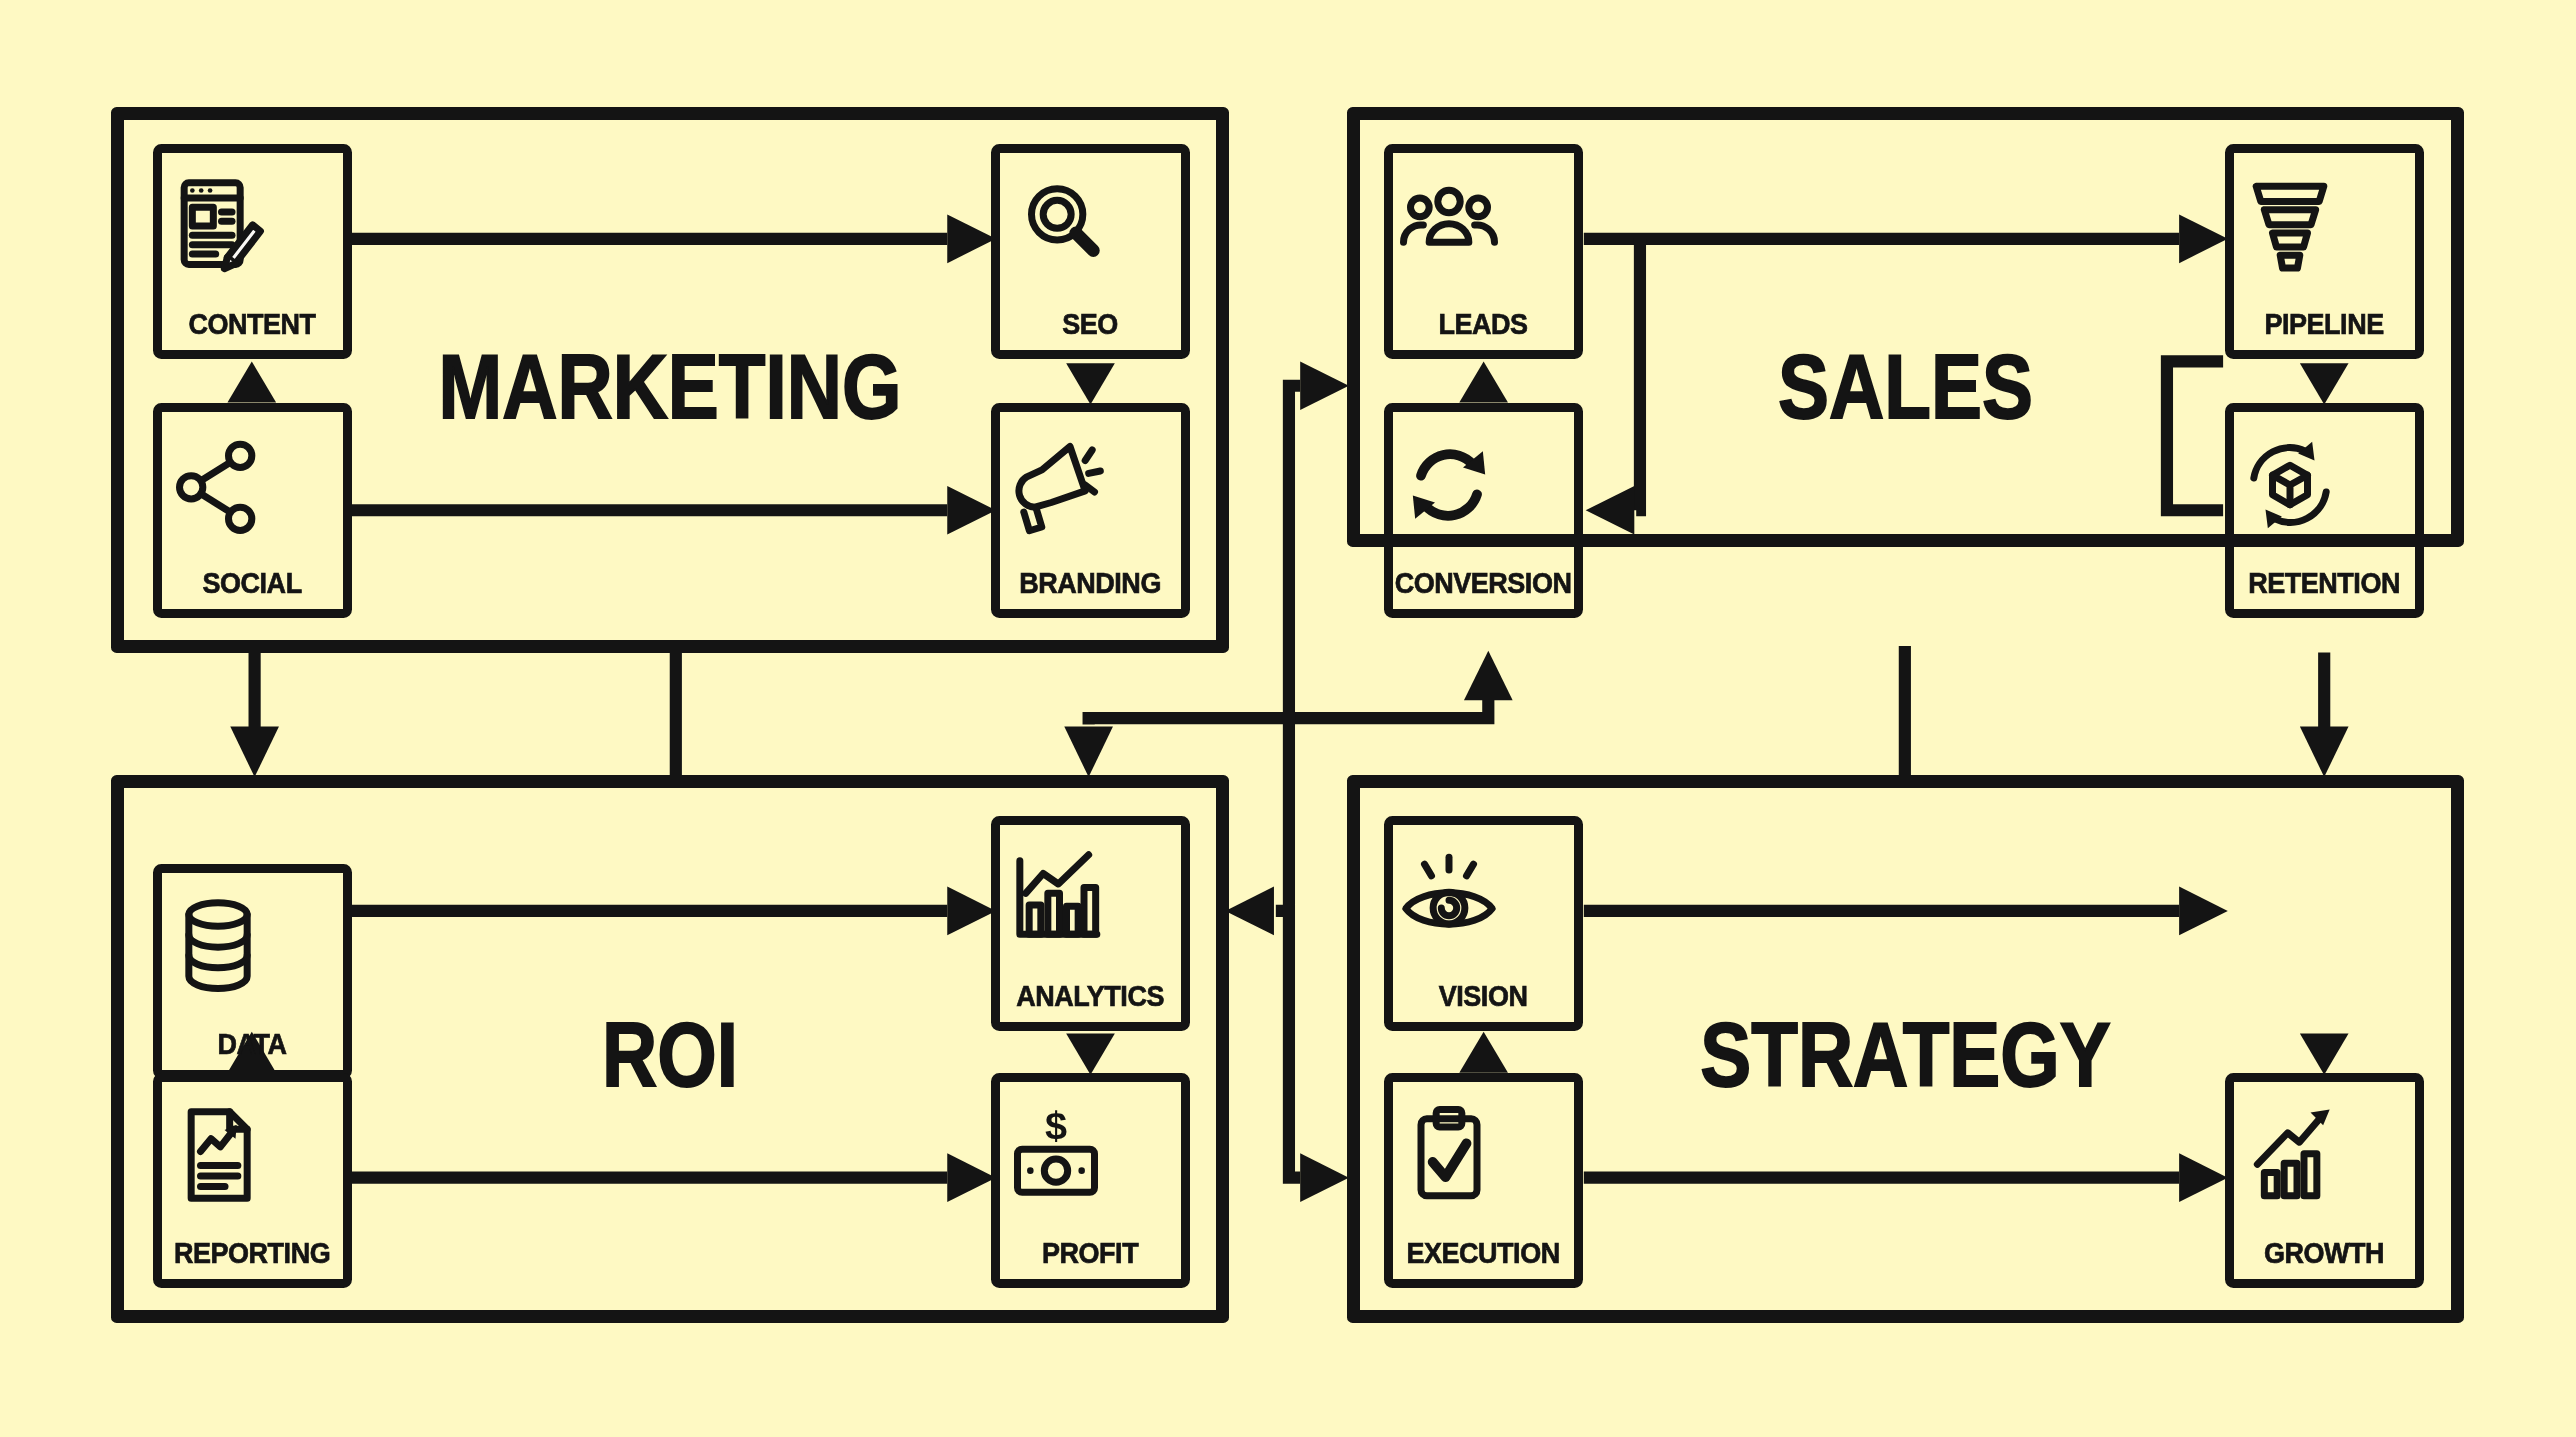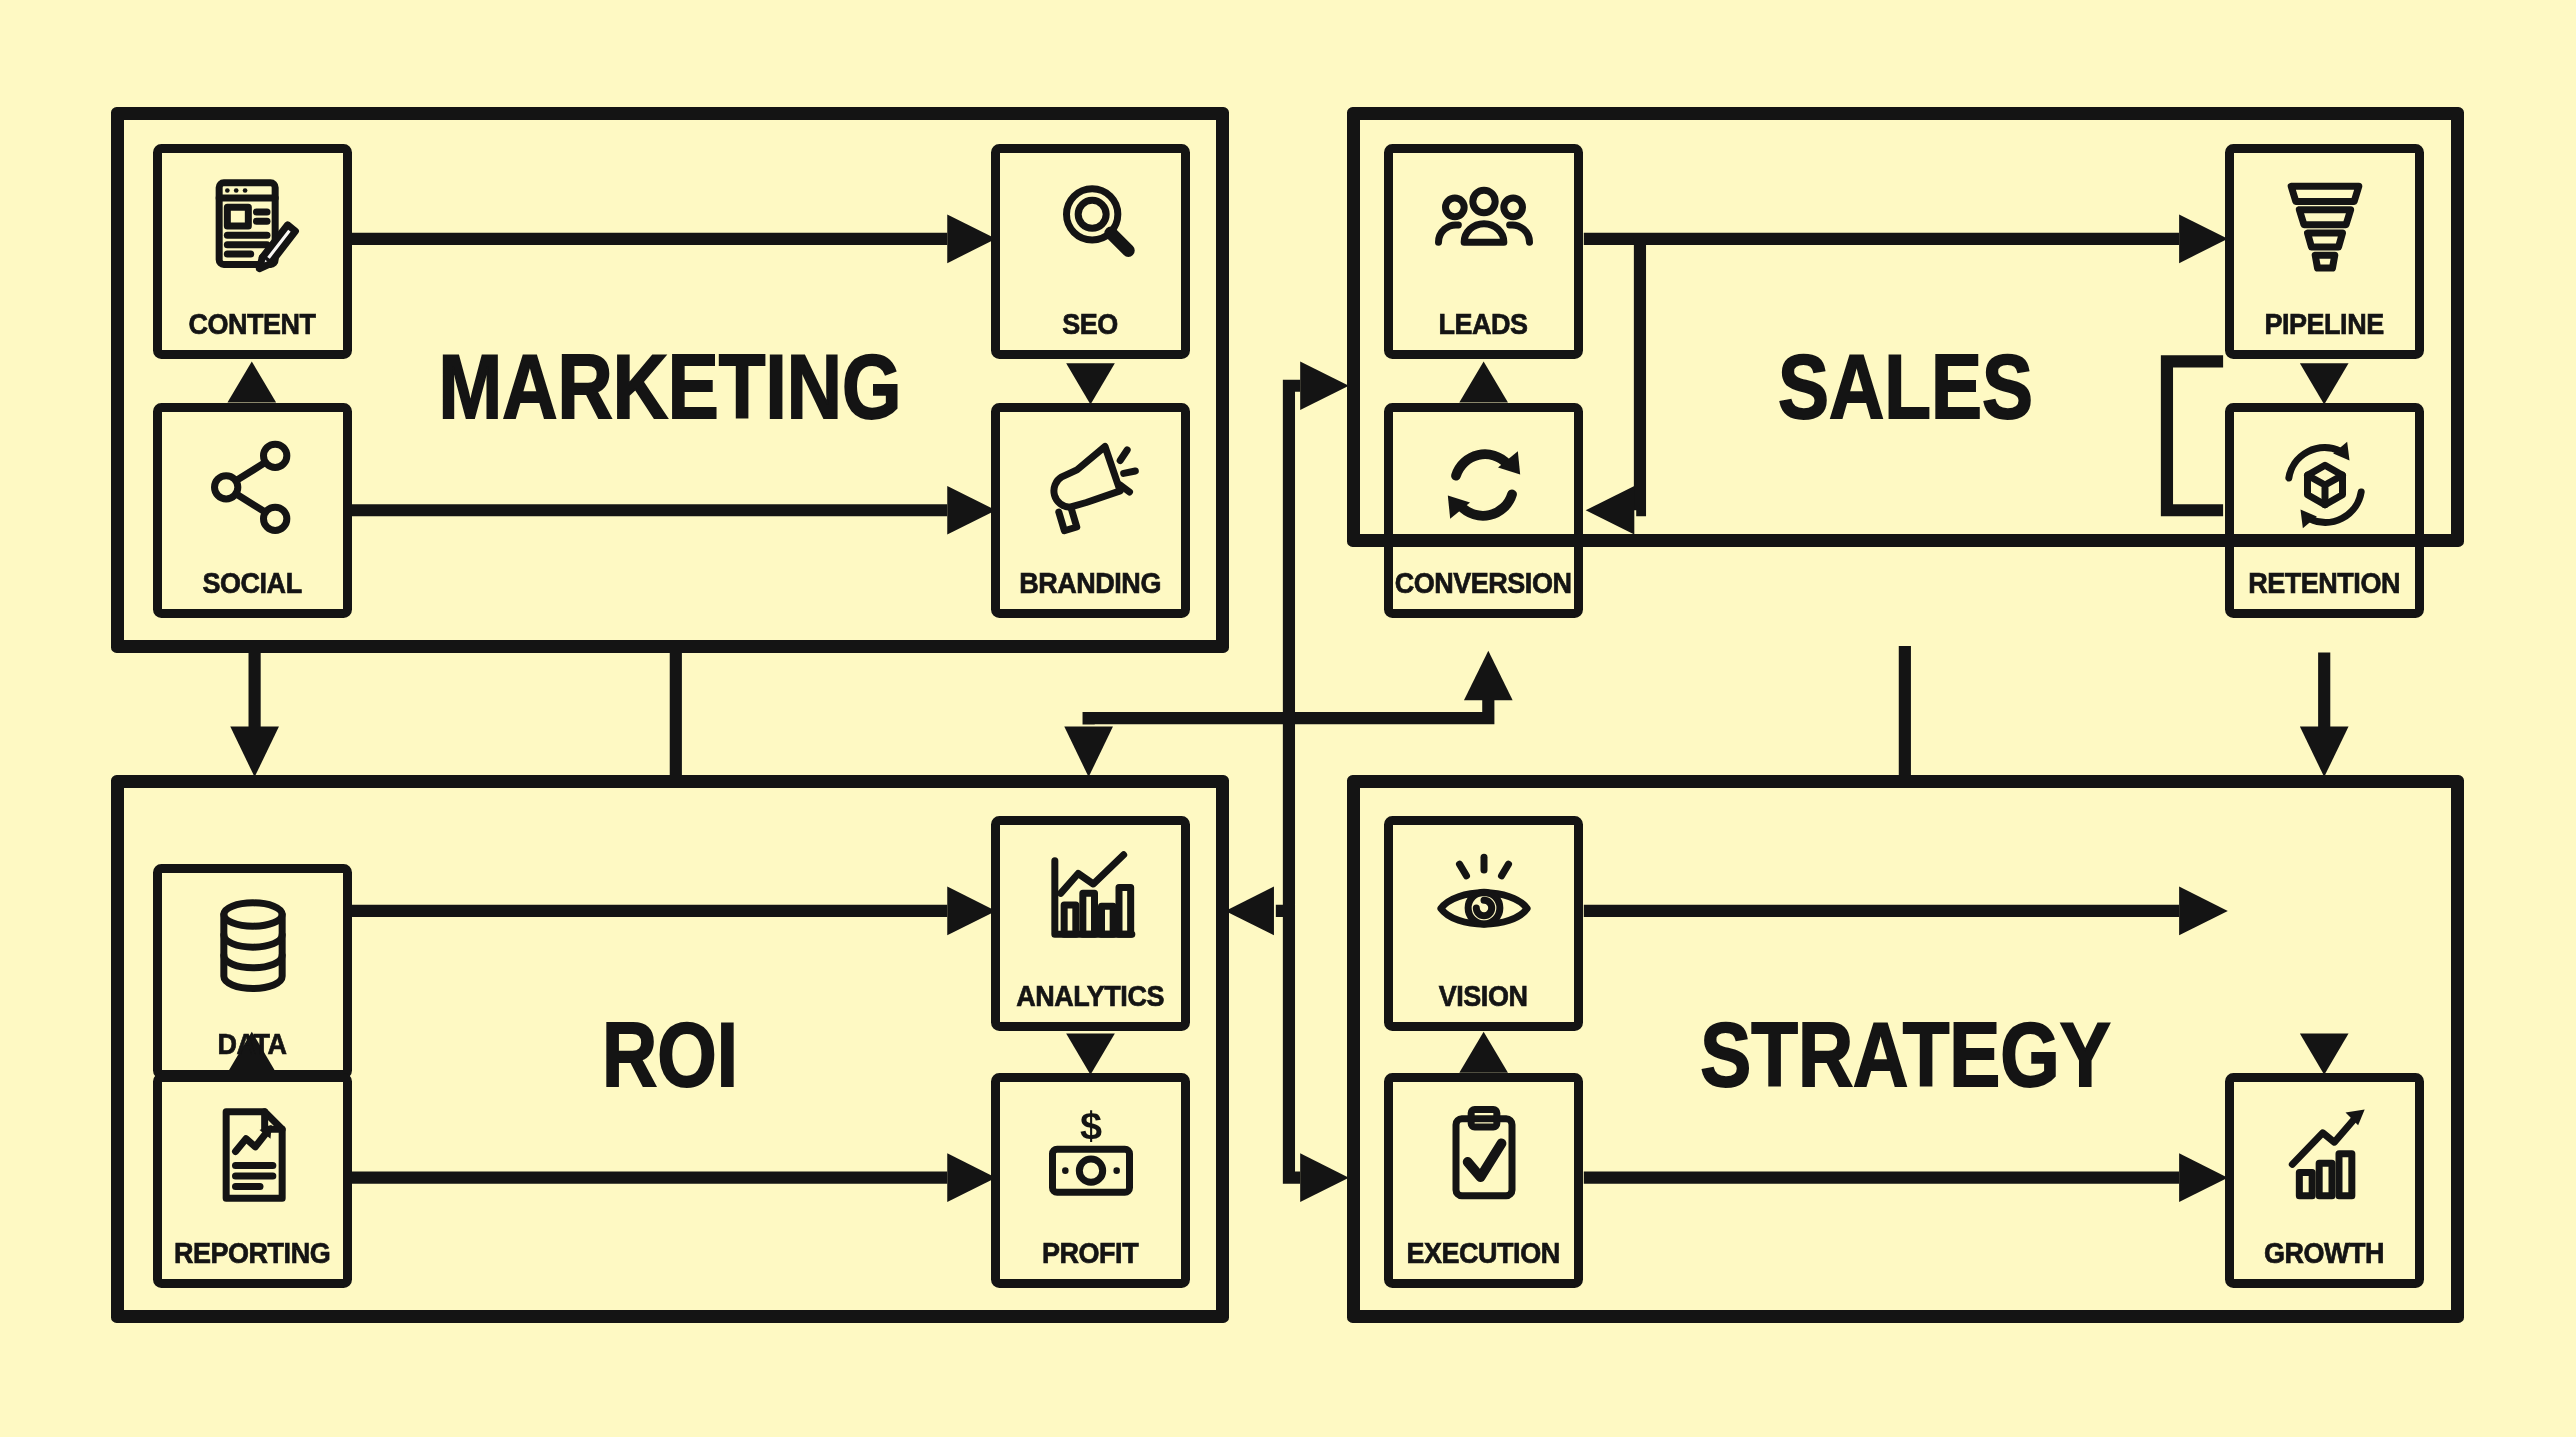--- a/index.html
+++ b/index.html
@@ -6,21 +6,21 @@
   .canvas{position:relative;width:2576px;height:1438px;background:#fef9c3;overflow:hidden;
           font-family:"Liberation Sans",sans-serif;color:#141414;}
   #connectors{position:absolute;left:0;top:0;z-index:1;}
   #connectors path{stroke:#141414;stroke-width:13;fill:none;stroke-linejoin:miter;}
   #connectors polygon{fill:#141414;stroke:none;}
   .quad{position:absolute;border:13px solid #141414;border-radius:5.6px;box-sizing:border-box;z-index:2;}
   .quad-title{position:absolute;left:0;right:0;top:221px;text-align:center;
               font-size:91px;font-weight:700;line-height:1;letter-spacing:0px;
               transform:scaleX(.84);-webkit-text-stroke:1.9px #141414;white-space:nowrap;}
   .node{position:absolute;width:199px;height:215px;border:9.4px solid #141414;border-radius:8.4px;
-        box-sizing:border-box;z-index:3;display:flex;justify-content:center;}
+        box-sizing:border-box;z-index:3;display:flex;}
   .icon{margin-top:17px;width:112px;height:112px;stroke:#141414;fill:none;
         stroke-width:3;stroke-linecap:round;stroke-linejoin:round;}
   .icon .fl{fill:#141414;stroke:none;}
   .icon .thick{stroke-width:4.2;}
   .node-label{position:absolute;bottom:9.4px;left:-5.6px;right:-5.6px;text-align:center;
               font-size:29px;font-weight:700;line-height:1.1;letter-spacing:-0.5px;
               transform:scaleX(.93);-webkit-text-stroke:0.7px #141414;white-space:nowrap;}
 </style>
 </head>
 <body>

